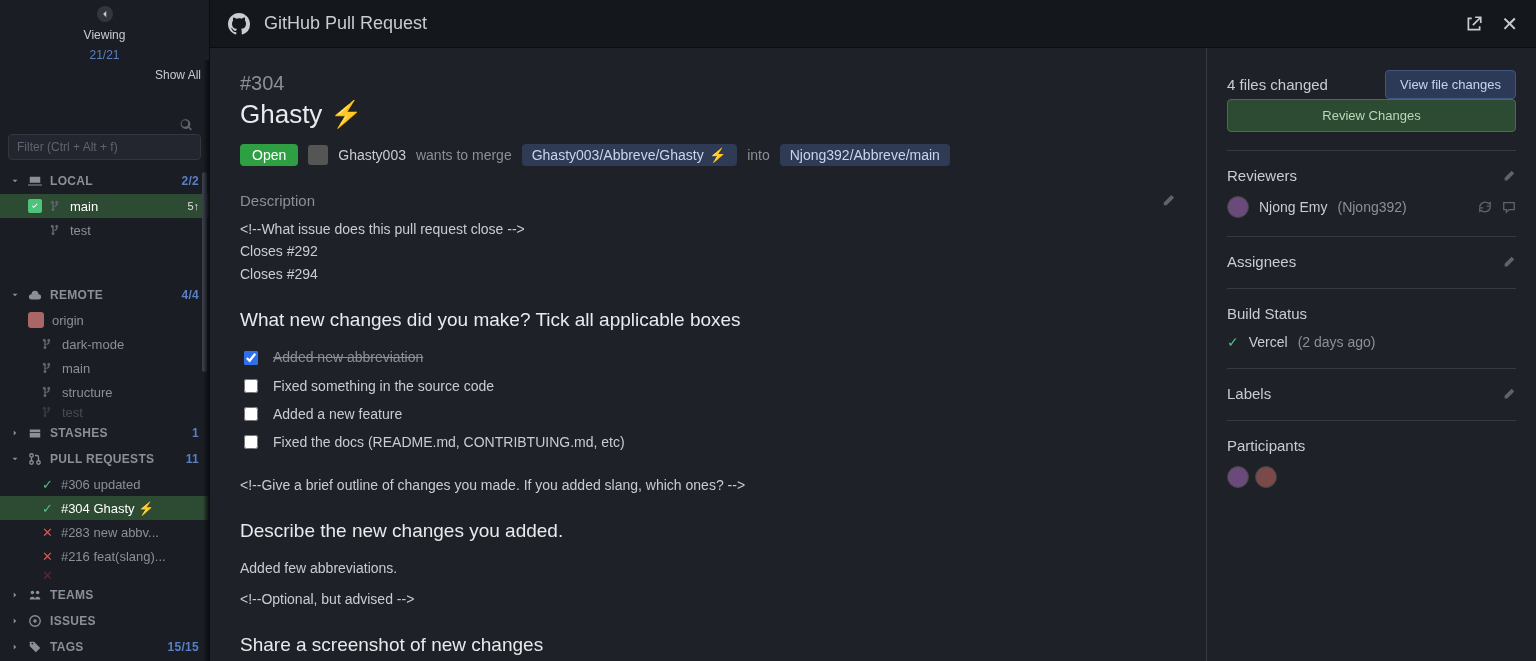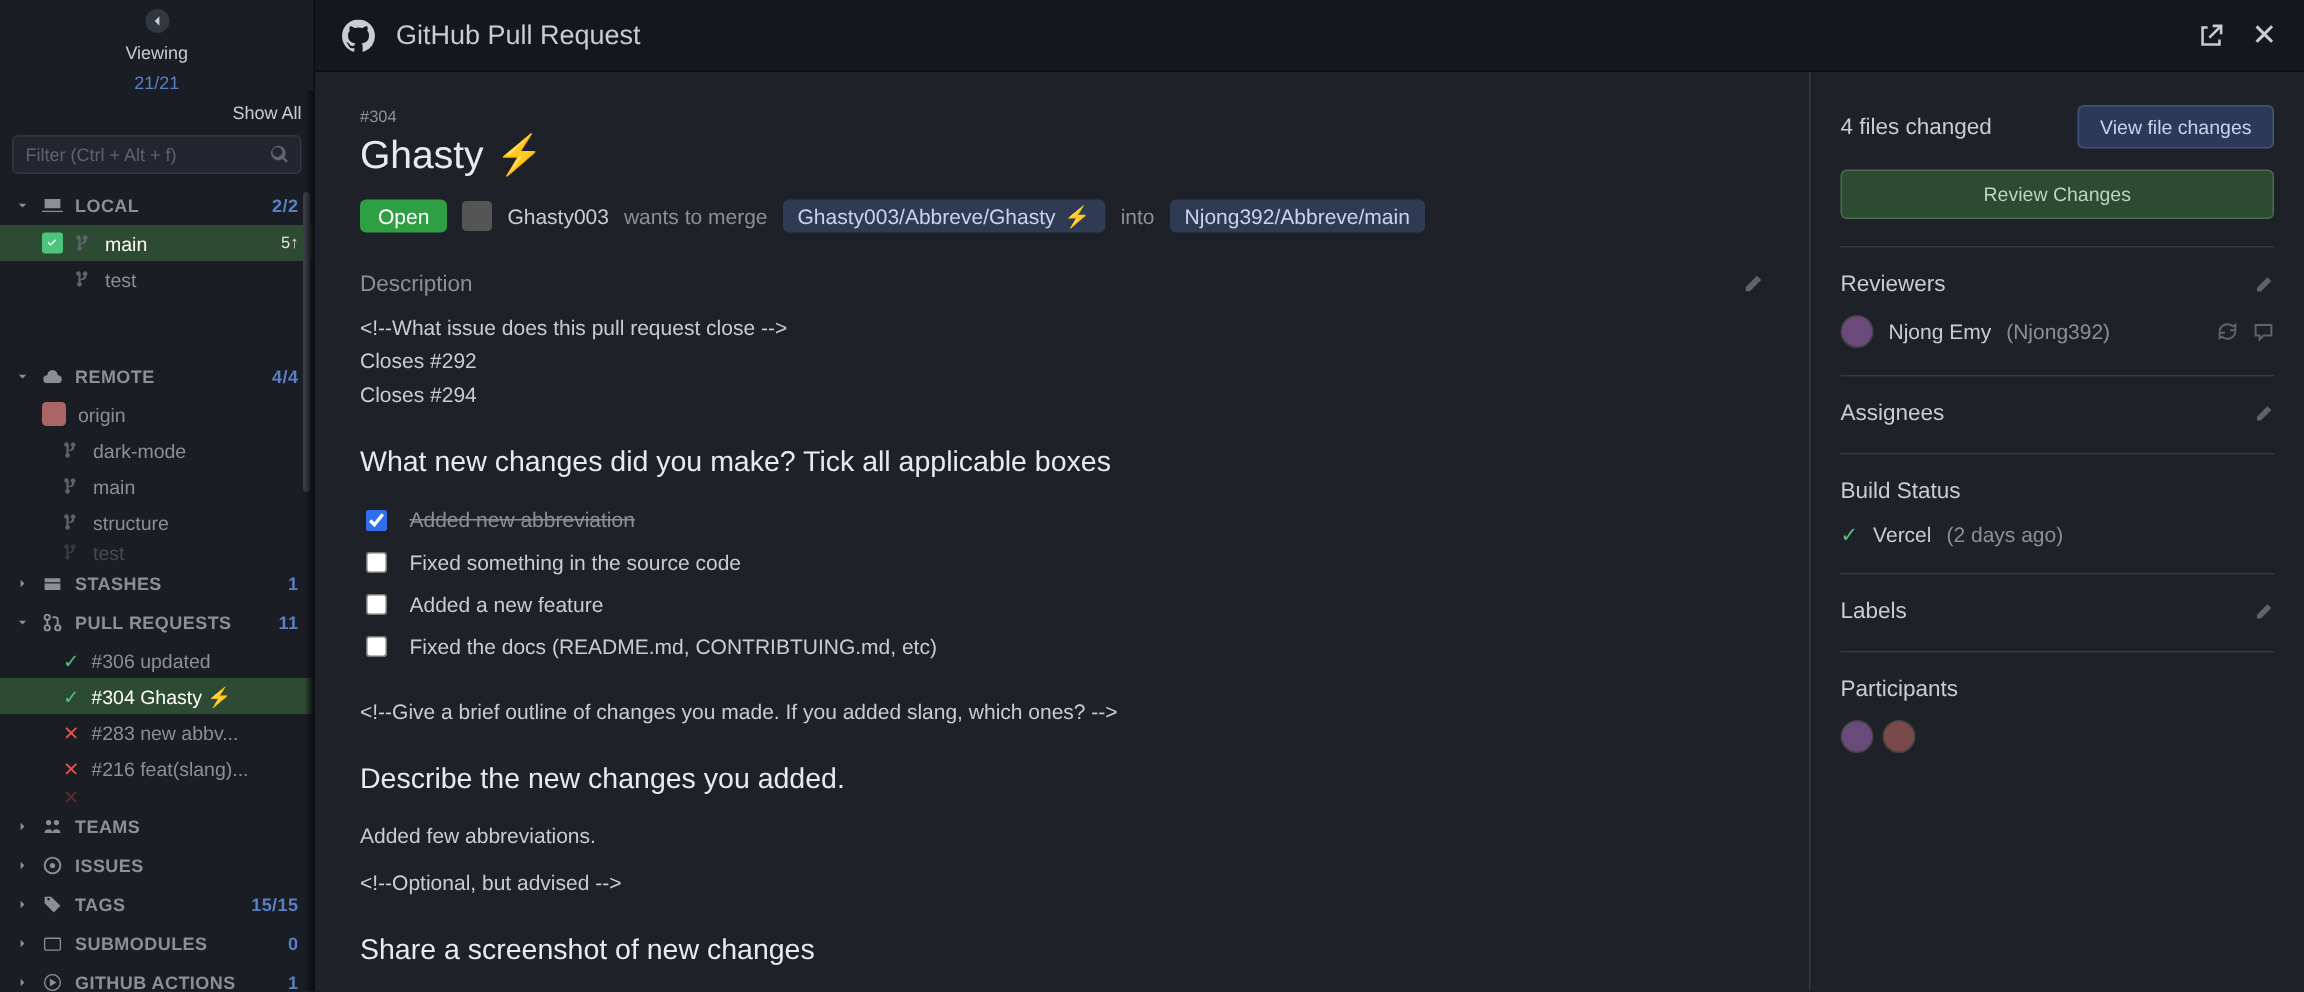--- a/index.html
+++ b/index.html
@@ -38,21 +38,21 @@
   .sidebar::after{content:"";position:absolute;right:0;top:60px;bottom:0;width:6px;background:linear-gradient(90deg,transparent,#0b0d11);}
   .sb-top{padding:6px 8px 4px 8px;display:flex;align-items:center;gap:6px;font-size:12px;flex-direction:column;}
   .sb-top .back{width:16px;height:16px;border-radius:50%;background:#32363f;display:flex;align-items:center;justify-content:center;cursor:pointer;}
   .sb-top .back svg{width:10px;height:10px;fill:var(--fg);}
   .sb-top .viewing{color:var(--fg);}
   .sb-top .count{color:var(--accent-blue);}
   .sb-top .showall{margin-left:auto;color:var(--fg);cursor:pointer;}
   .sb-filter{margin:4px 8px 8px 8px;position:relative;}
   .sb-filter input{
     width:100%;background:#23262e;border:1px solid #32363f;border-radius:4px;
-    padding:5px 26px 5px 8px;color:var(--fg);font-size:12px;outline:none;
+    padding:5px 26px 5px 8px;color:var(--fg);font-size:12px;outline:none;margin-top:44px;
   }
   .sb-filter input::placeholder{color:var(--fg-dim);}
   .sb-filter .search-ico{position:absolute;right:8px;top:50%;transform:translateY(-50%);color:var(--fg-dim);}
   .sb-scroll{flex:1;overflow:hidden;position:relative;}
   .sb-scroll .scrollbar{position:absolute;right:2px;top:4px;width:5px;height:200px;background:#3a3e48;border-radius:3px;}
   .sec-head{
     display:flex;align-items:center;gap:8px;padding:6px 10px;color:var(--fg-muted);
     cursor:pointer;font-size:12px;font-weight:600;letter-spacing:.3px;
   }
   .sec-head .chev{width:10px;}
@@ -78,42 +78,42 @@
   .main-header{
     height:48px;background:var(--bg-header);display:flex;align-items:center;
     padding:0 18px;gap:14px;border-bottom:1px solid #0b0d11;
   }
   .main-header .gh{width:22px;height:22px;fill:#c8ccd3;}
   .main-header .title{font-size:18px;color:var(--fg);}
   .main-header .actions{margin-left:auto;display:flex;gap:18px;color:var(--fg);}
   .main-header .actions span{cursor:pointer;}
   .main-body{flex:1;display:flex;overflow:hidden;}
   .content{flex:1;padding:24px 30px;overflow-y:auto;}
-  .content .pr-num{color:var(--fg-muted);font-size:11px;}
+  .content .pr-num{color:var(--fg-muted);font-size:20px;}
   .content h1{font-size:26px;font-weight:400;margin:4px 0 14px 0;display:flex;align-items:center;gap:8px;color:#e8eaed;}
   .bolt{color:var(--accent-orange);}
   .status-row{display:flex;align-items:center;gap:10px;font-size:14px;flex-wrap:wrap;}
   .badge-open{background:var(--accent-green);color:#fff;padding:3px 12px;border-radius:4px;font-size:14px;}
   .avatar{width:20px;height:20px;border-radius:3px;background:#555;display:inline-block;}
   .status-row .who{color:var(--fg);}
   .status-row .txt{color:var(--fg-muted);}
   .ref-tag{background:var(--tag-bg);padding:3px 10px;border-radius:4px;color:#c8d4ee;display:inline-flex;align-items:center;gap:6px;}
   .sec-title-row{display:flex;align-items:center;gap:10px;margin-top:26px;margin-bottom:10px;justify-content:center;}
   .sec-title{color:var(--fg-muted);font-size:15px;}
   .pencil{margin-left:auto;color:var(--fg-dim);cursor:pointer;}
   .desc-body{color:var(--fg);font-size:14px;line-height:1.45;}
   .desc-body p{margin:0 0 2px 0;}
   .desc-body h2{font-size:19px;font-weight:400;color:#e8eaed;margin:22px 0 14px 0;}
   .cb-row{display:flex;align-items:center;gap:12px;margin:8px 0;font-size:14px;}
   .cb-row input[type=checkbox]{width:14px;height:14px;accent-color:#2f6feb;}
   .cb-row .strike{text-decoration:line-through;color:var(--fg-muted);}
 
   
   .rsb{width:330px;flex:0 0 330px;border-left:1px solid var(--border);padding:22px 20px;overflow-y:auto;}
-  .rsb .toprow{display:flex;align-items:center;gap:12px;margin-bottom:14px;}
+  .rsb .toprow{display:flex;align-items:center;gap:12px;}
   .rsb .toprow .files{color:var(--fg);font-size:15px;}
   .btn{padding:6px 14px;border-radius:4px;font-size:13px;cursor:pointer;text-align:center;border:1px solid;}
   .btn-blue{background:var(--btn-blue);border-color:var(--btn-blue-border);color:#c8d4ee;margin-left:auto;}
   .btn-green{background:var(--btn-green);border-color:var(--btn-green-border);color:#b8d8b8;width:100%;padding:8px;}
   .rsb-sec{border-top:1px solid var(--border);margin-top:18px;padding-top:16px;}
   .rsb-sec:first-of-type{border-top:none;margin-top:14px;}
   .rsb-head{display:flex;align-items:center;color:var(--fg);font-size:15px;margin-bottom:12px;}
   .rsb-head .icons{margin-left:auto;display:flex;gap:10px;color:var(--fg-dim);}
   .rsb-row{display:flex;align-items:center;gap:10px;font-size:14px;color:var(--fg);}
   .rsb-row .dim{color:var(--fg-muted);}

